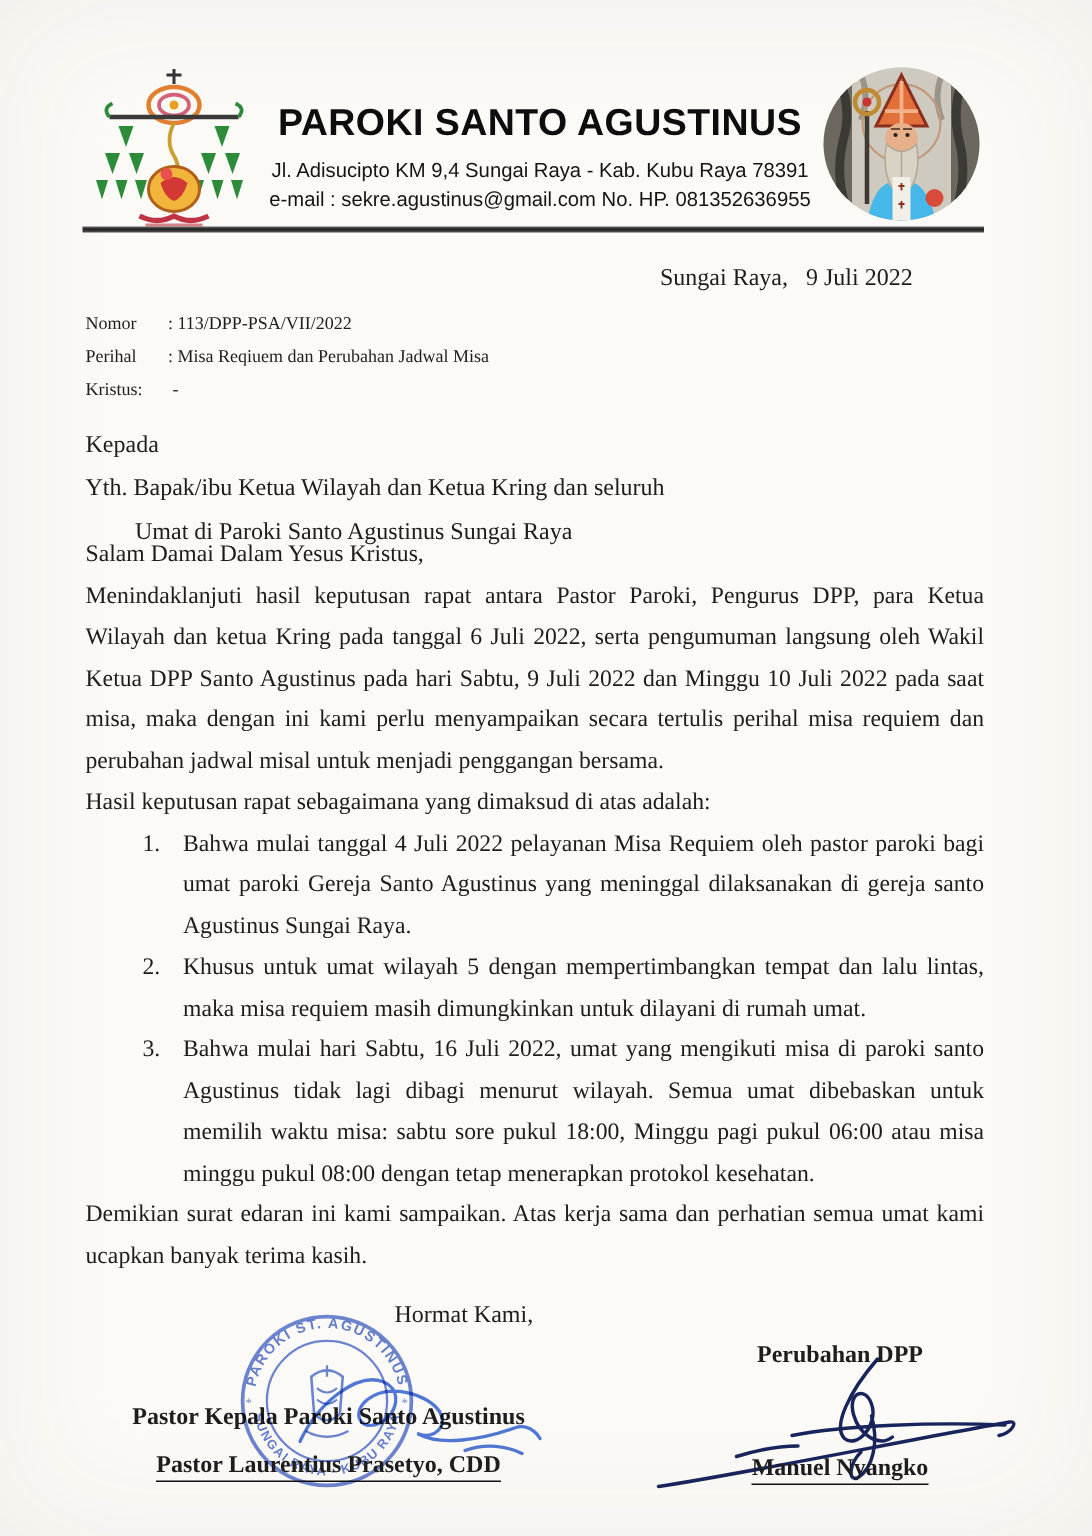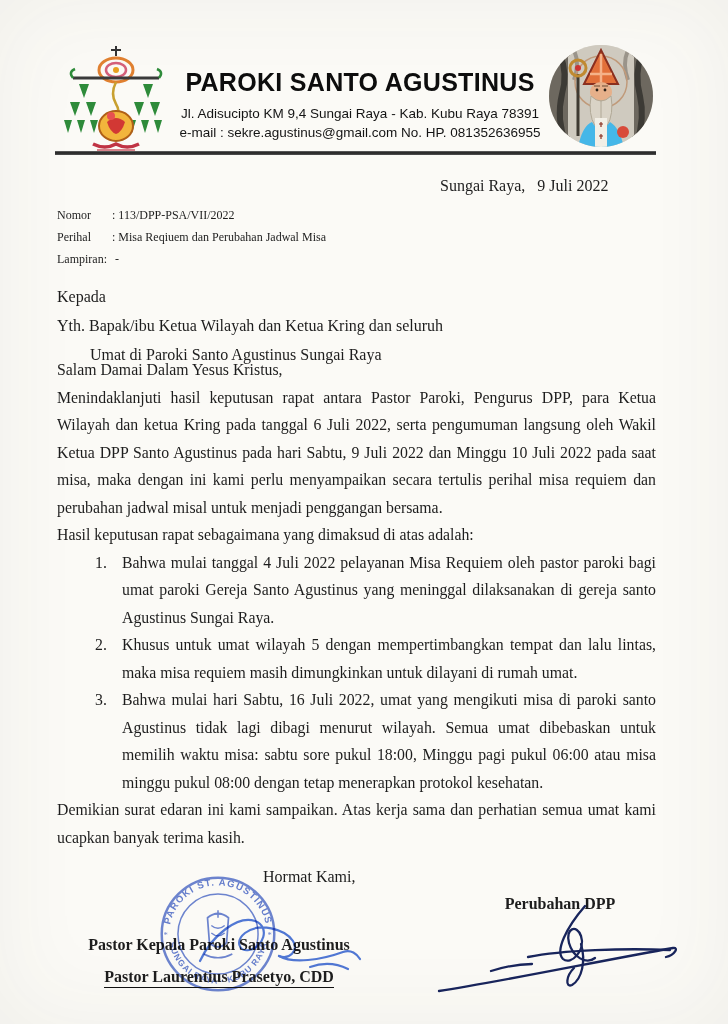--- a/index.html
+++ b/index.html
@@ -144,21 +144,21 @@
   </div>
 
   <div class="ref-block">
     <div class="ref-row">
       <span class="lbl">Nomor</span><span>: 113/DPP-PSA/VII/2022</span>
     </div>
     <div class="ref-row">
       <span class="lbl">Perihal</span><span>: Misa Reqiuem dan Perubahan Jadwal Misa</span>
     </div>
     <div class="ref-row">
-      <span class="lbl">Lampiran:</span> <span>-</span>
+      <span class="lbl">Kristus:</span> <span>-</span>
     </div>
   </div>
 
   <div class="recipient">
     <div>Kepada</div>
     <div>Yth. Bapak/ibu Ketua Wilayah dan Ketua Kring dan seluruh</div>
     <div class="indent">Umat di Paroki Santo Agustinus Sungai Raya</div>
   </div>
 
   <div class="content">
@@ -225,14 +225,17 @@
       <path d="M152,8 C133,30 122,53 130,61 C138,68 153,52 148,38 C144,26 132,30 136,45 C140,59 153,67 162,60"></path>
       <path d="M148,46 C153,63 149,81 139,87 C132,90 133,78 141,70"></path>
       <path d="M95,59 C130,52 192,50 237,52"></path>
       <path d="M58,73 C74,68 88,66 99,66"></path>
     </g>
   </svg>
 
   <div class="sig-name left">
     <span>Pastor Laurentius Prasetyo, CDD</span>
   </div>
+  <div class="sig-name right">
+    <span>Manuel Nyangko</span>
+  </div>
 
 </div>
 
 </body></html>

